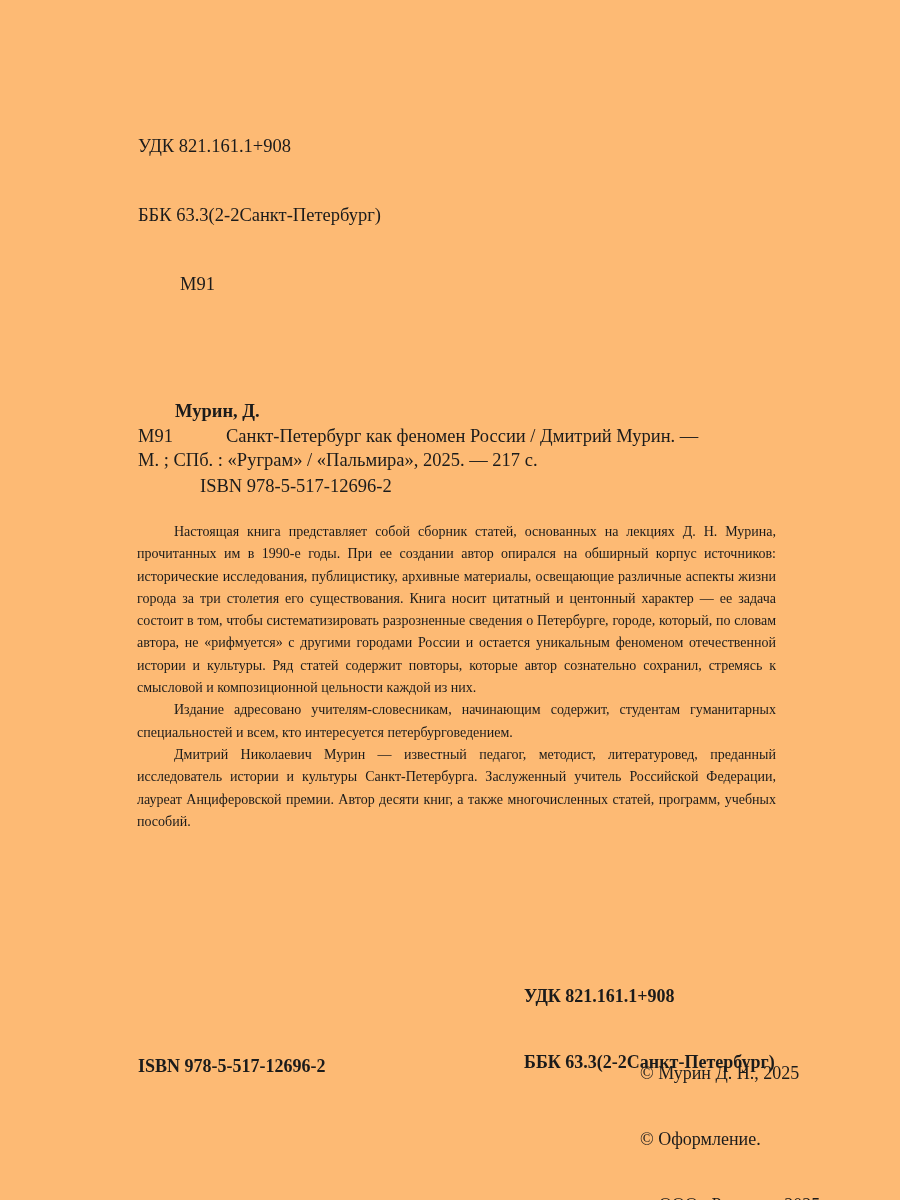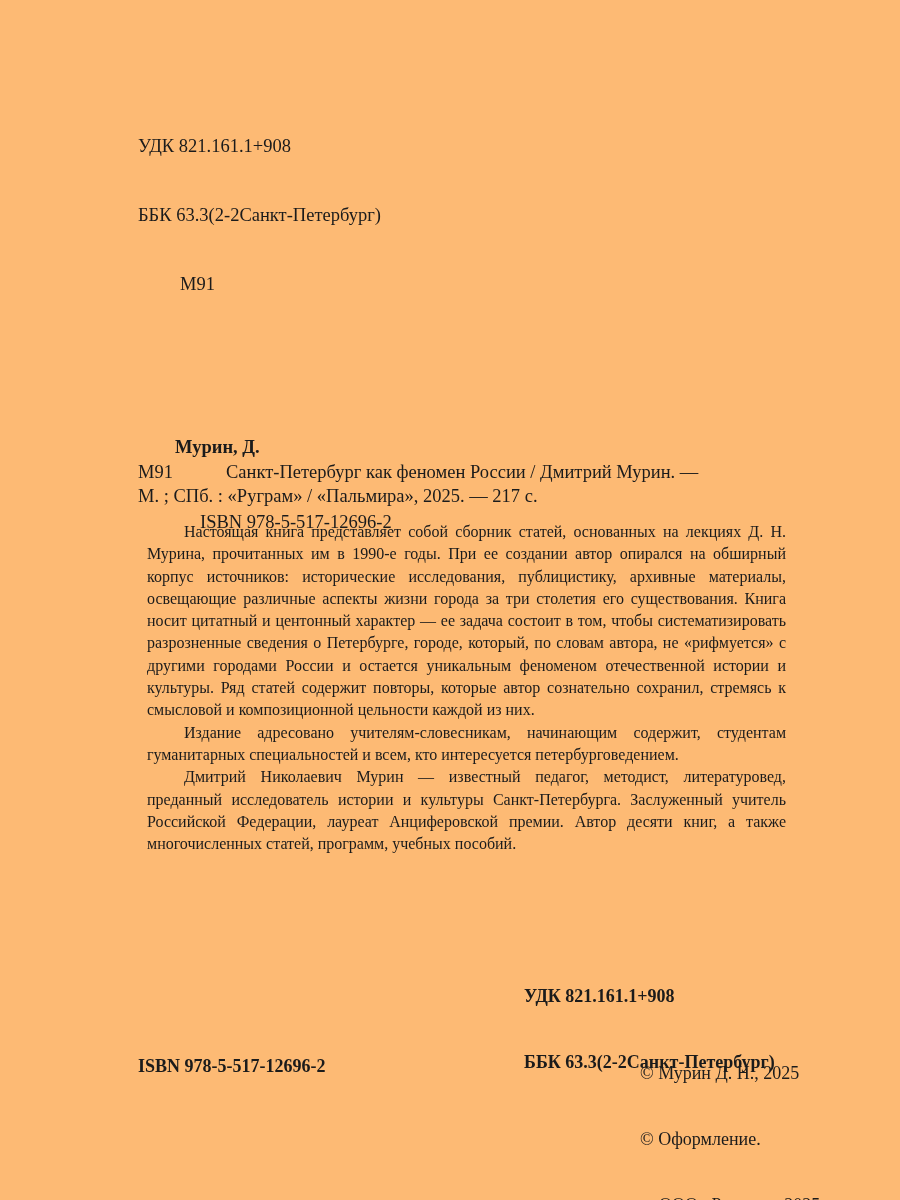--- a/index.html
+++ b/index.html
@@ -34,21 +34,21 @@
     line-height: 23px;
     white-space: pre;
   }
   .cip-head .line { display: block; }
   .cip-head .line.indent { padding-left: 42px; }
 
   
   .record {
     position: absolute;
     left: 138px;
-    top: 436px;
+    top: 400px;
     width: 638px;
   }
 
   .author-line {
     font-weight: bold;
     font-size: 18.5px;
     line-height: 23px;
     padding-left: 37px;
   }
 
@@ -73,24 +73,24 @@
   .isbn-inline {
     font-size: 18.5px;
     line-height: 24px;
     padding-left: 62px;
     margin-top: 2px;
   }
 
   
   .annotation {
     position: absolute;
-    left: 147px;
+    left: 137px;
     top: 521px;
     width: 639px;
-    font-size: 16px;
+    font-size: 14px;
     line-height: 22.3px;
   }
   .annotation p {
     margin: 0;
     text-indent: 37px;
     text-align: justify;
     hyphens: manual;
   }
 
   

